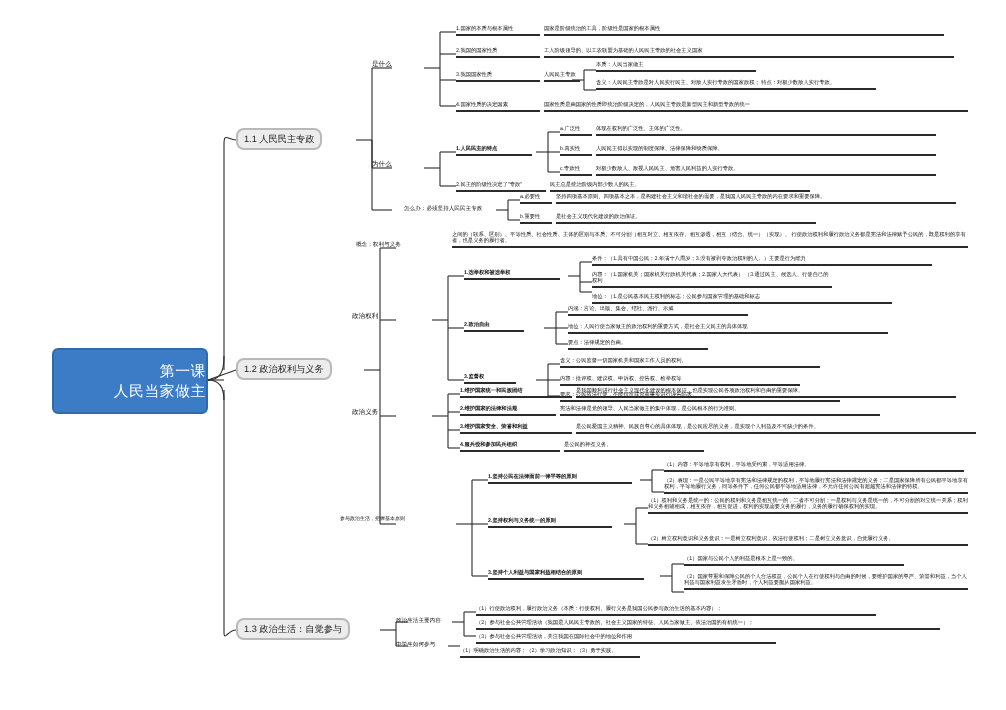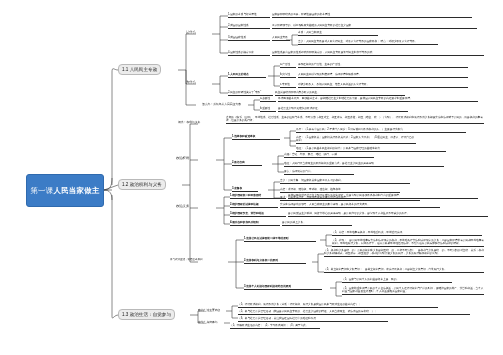--- a/index.html
+++ b/index.html
@@ -18,28 +18,28 @@
 
   .node { position: absolute; }
 
   
   .root {
     left: 26px; top: 174px; width: 78px; height: 33px;
     background: #3c7cc6;
     border: 1px solid #2f6aae;
     border-radius: 3px;
     color: #ffffff;
-    display: flex; flex-direction: row;
-    align-items: center; justify-content: center;
+    display: flex; flex-direction: column;
+    align-items: flex-end; justify-content: center;
     line-height: 1.25;
     font-size: 7.4px;
     letter-spacing: .3px;
   }
   .root .l1 { font-size: 7.4px; }
-  .root .l2 { font-size: 7.4px; font-weight: bold; }
+  .root .l2 { font-size: 7.4px; }
 
   
   .branch {
     background: #ececec;
     border: 1px solid #b9b9b9;
     border-radius: 4px;
     color: #1a1a1a;
     font-size: 4.6px;
     height: 11px;
     display: flex; align-items: center; justify-content: center;

